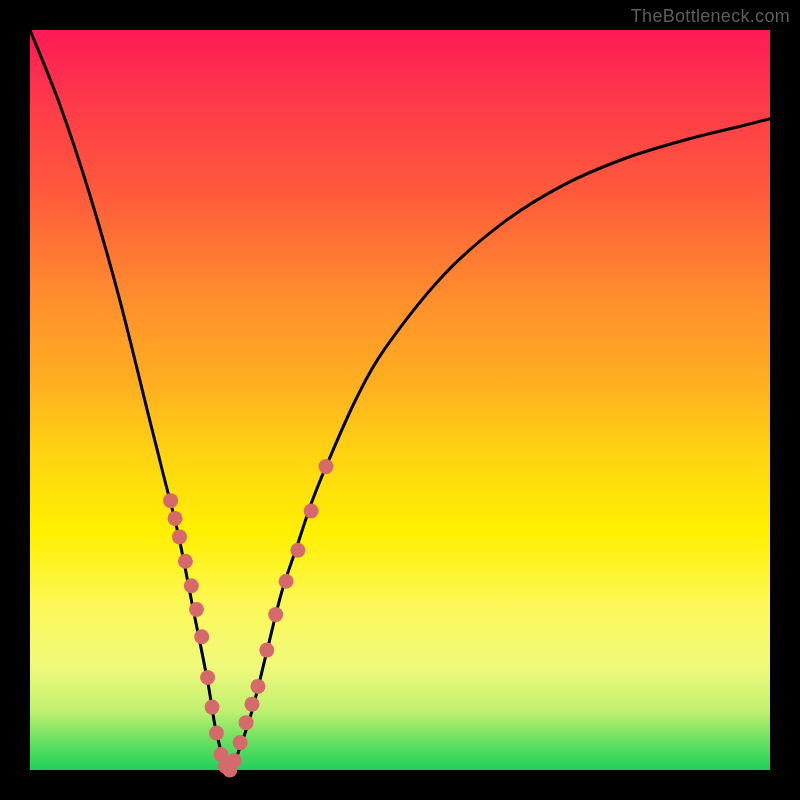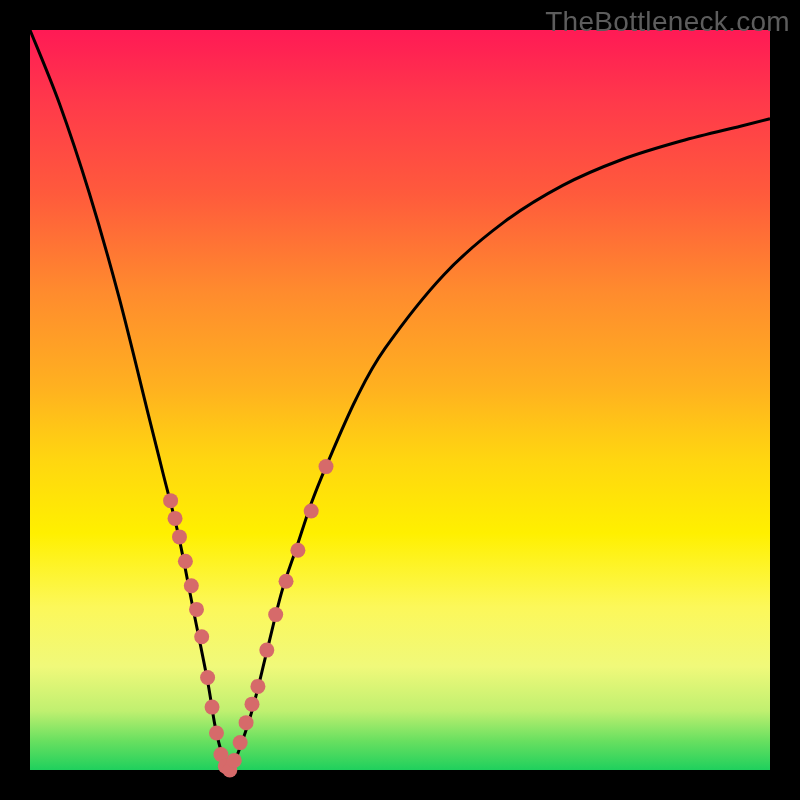--- a/index.html
+++ b/index.html
@@ -34,21 +34,21 @@
       #c0f070 92%,
       #6ae060 96%,
       #1fd05d 100%
     );
   }
   .watermark {
     position: absolute;
     top: 6px;
     right: 10px;
     font-family: Arial, Helvetica, sans-serif;
-    font-size: 28px;
+    font-size: 18px;
     font-weight: 400;
     color: #5d5d5d;
     letter-spacing: 0.3px;
     z-index: 10;
   }
   svg.curve {
     position: absolute;
     left: 0;
     top: 0;
     width: 740px;

